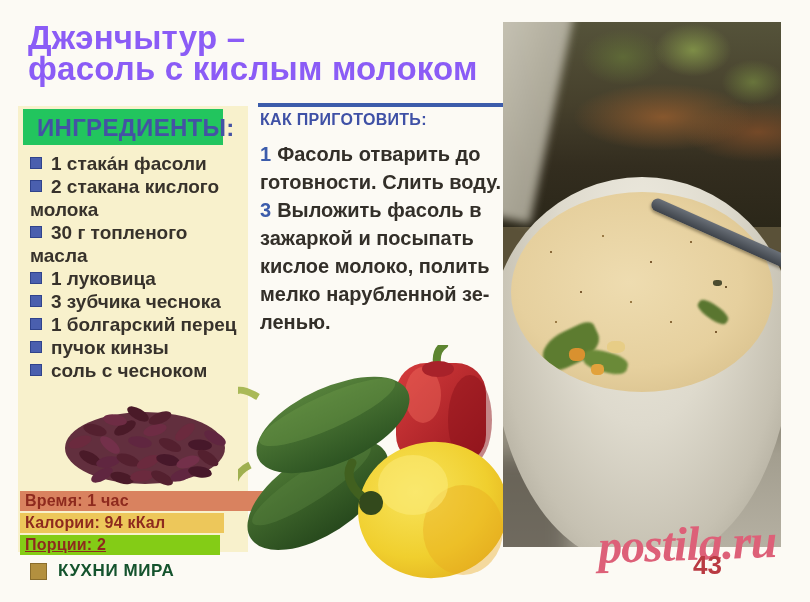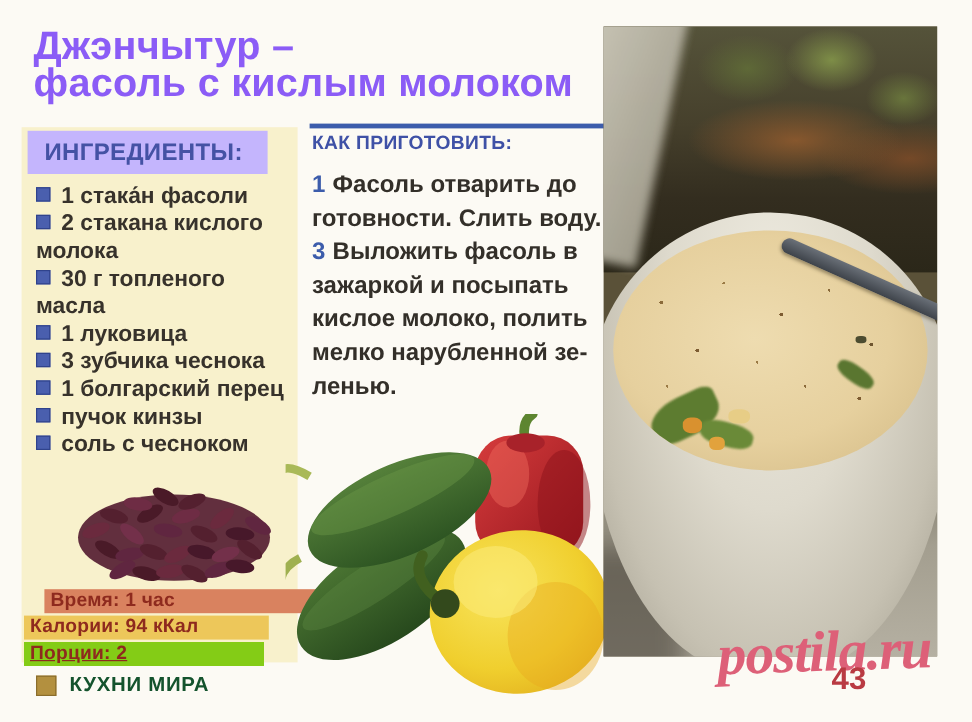--- a/index.html
+++ b/index.html
@@ -14,21 +14,21 @@
     font-size:33px; font-weight:bold; color:#8b5cf6;
     line-height:31px; letter-spacing:0.2px;
   }
   
   .ing-col {
     position:absolute; left:18px; top:106px; width:230px; height:446px;
     background:#f8f1cc;
   }
   .ing-header {
     position:absolute; left:5px; top:3px; width:200px; height:36px;
-    background:#c4b5fd; color:#4452a4; font-weight:bold; font-size:20px;
+    background:#22c55e; color:#4452a4; font-weight:bold; font-size:24px;
     line-height:37px; padding-left:14px; box-sizing:border-box; letter-spacing:0.3px;
   }
   .ing-list {
     position:absolute; left:12px; top:46px; width:214px;
     font-size:19px; line-height:23px; color:#37322b; font-weight:600;
   }
   .bullet {
     display:inline-block; width:10px; height:10px;
     background:#4a5fae; border:1px solid #30438c; margin-right:9px;
     position:relative; top:-1px;
@@ -36,21 +36,21 @@
   .cont { display:block; }
   
   .beans { position:absolute; left:32px; top:284px; width:190px; height:105px; }
   
   .facts { position:absolute; left:20px; top:491px; }
   .strip {
     height:20px; margin-bottom:2px; box-sizing:border-box;
     font-size:16px; font-weight:bold; color:#8e2a1e;
     padding:1px 0 0 5px; letter-spacing:0.2px;
   }
-  .strip-time { width:257px; background:#d9825f;margin-left:17px; }
+  .strip-time { width:257px; background:#d9825f; }
   .strip-cal  { width:204px; background:#edc75a; }
   .strip-port { width:200px; background:#84cc16;text-decoration:underline; }
   
   .footer { position:absolute; left:30px; top:561px; display:flex; align-items:center; }
   .gold-sq { width:15px; height:15px; background:#b3903f; border:1px solid #8a6d2c; margin-right:11px; }
   .brand { font-size:17px; font-weight:bold; color:#14532d; letter-spacing:0.6px; }
   
   .how-col { position:absolute; left:258px; top:96px; width:247px; height:320px; }
   .how-rule { position:absolute; left:0; top:7px; width:247px; height:4px; background:#3c5cab; }
   .how-header { position:absolute; left:2px; top:15px; font-size:16px; font-weight:bold; color:#3f51a6; letter-spacing:0.3px; }

